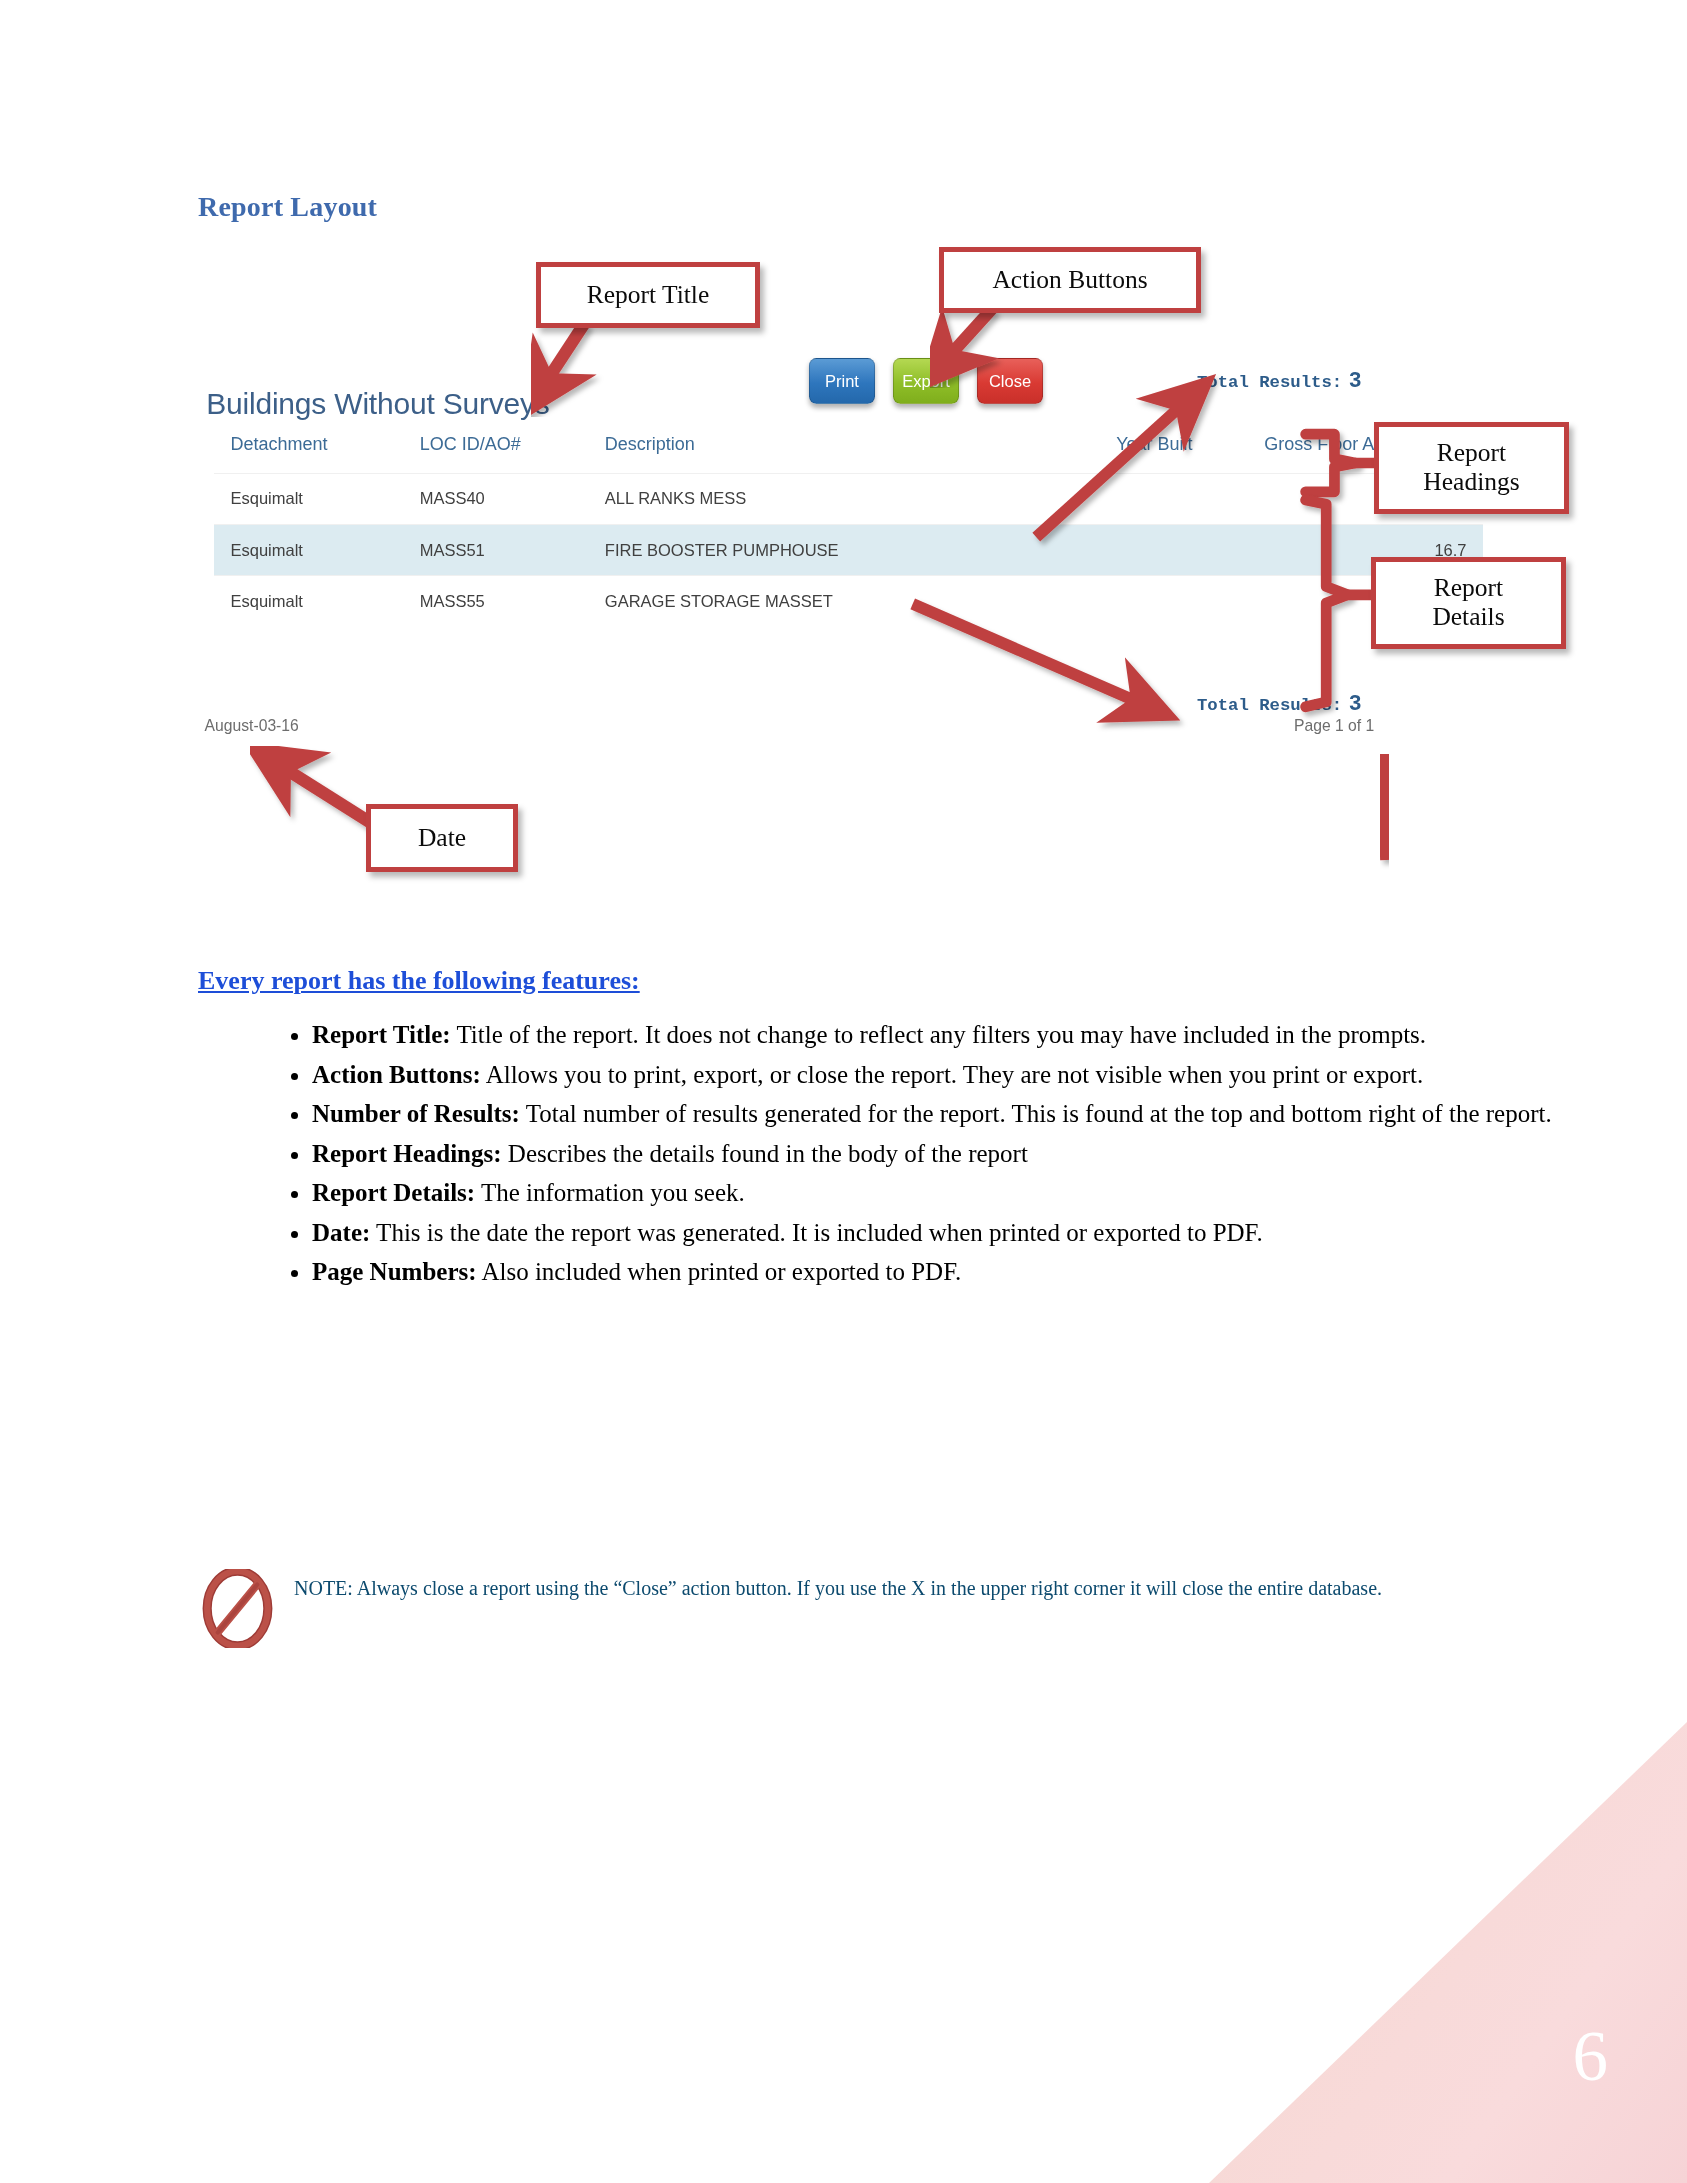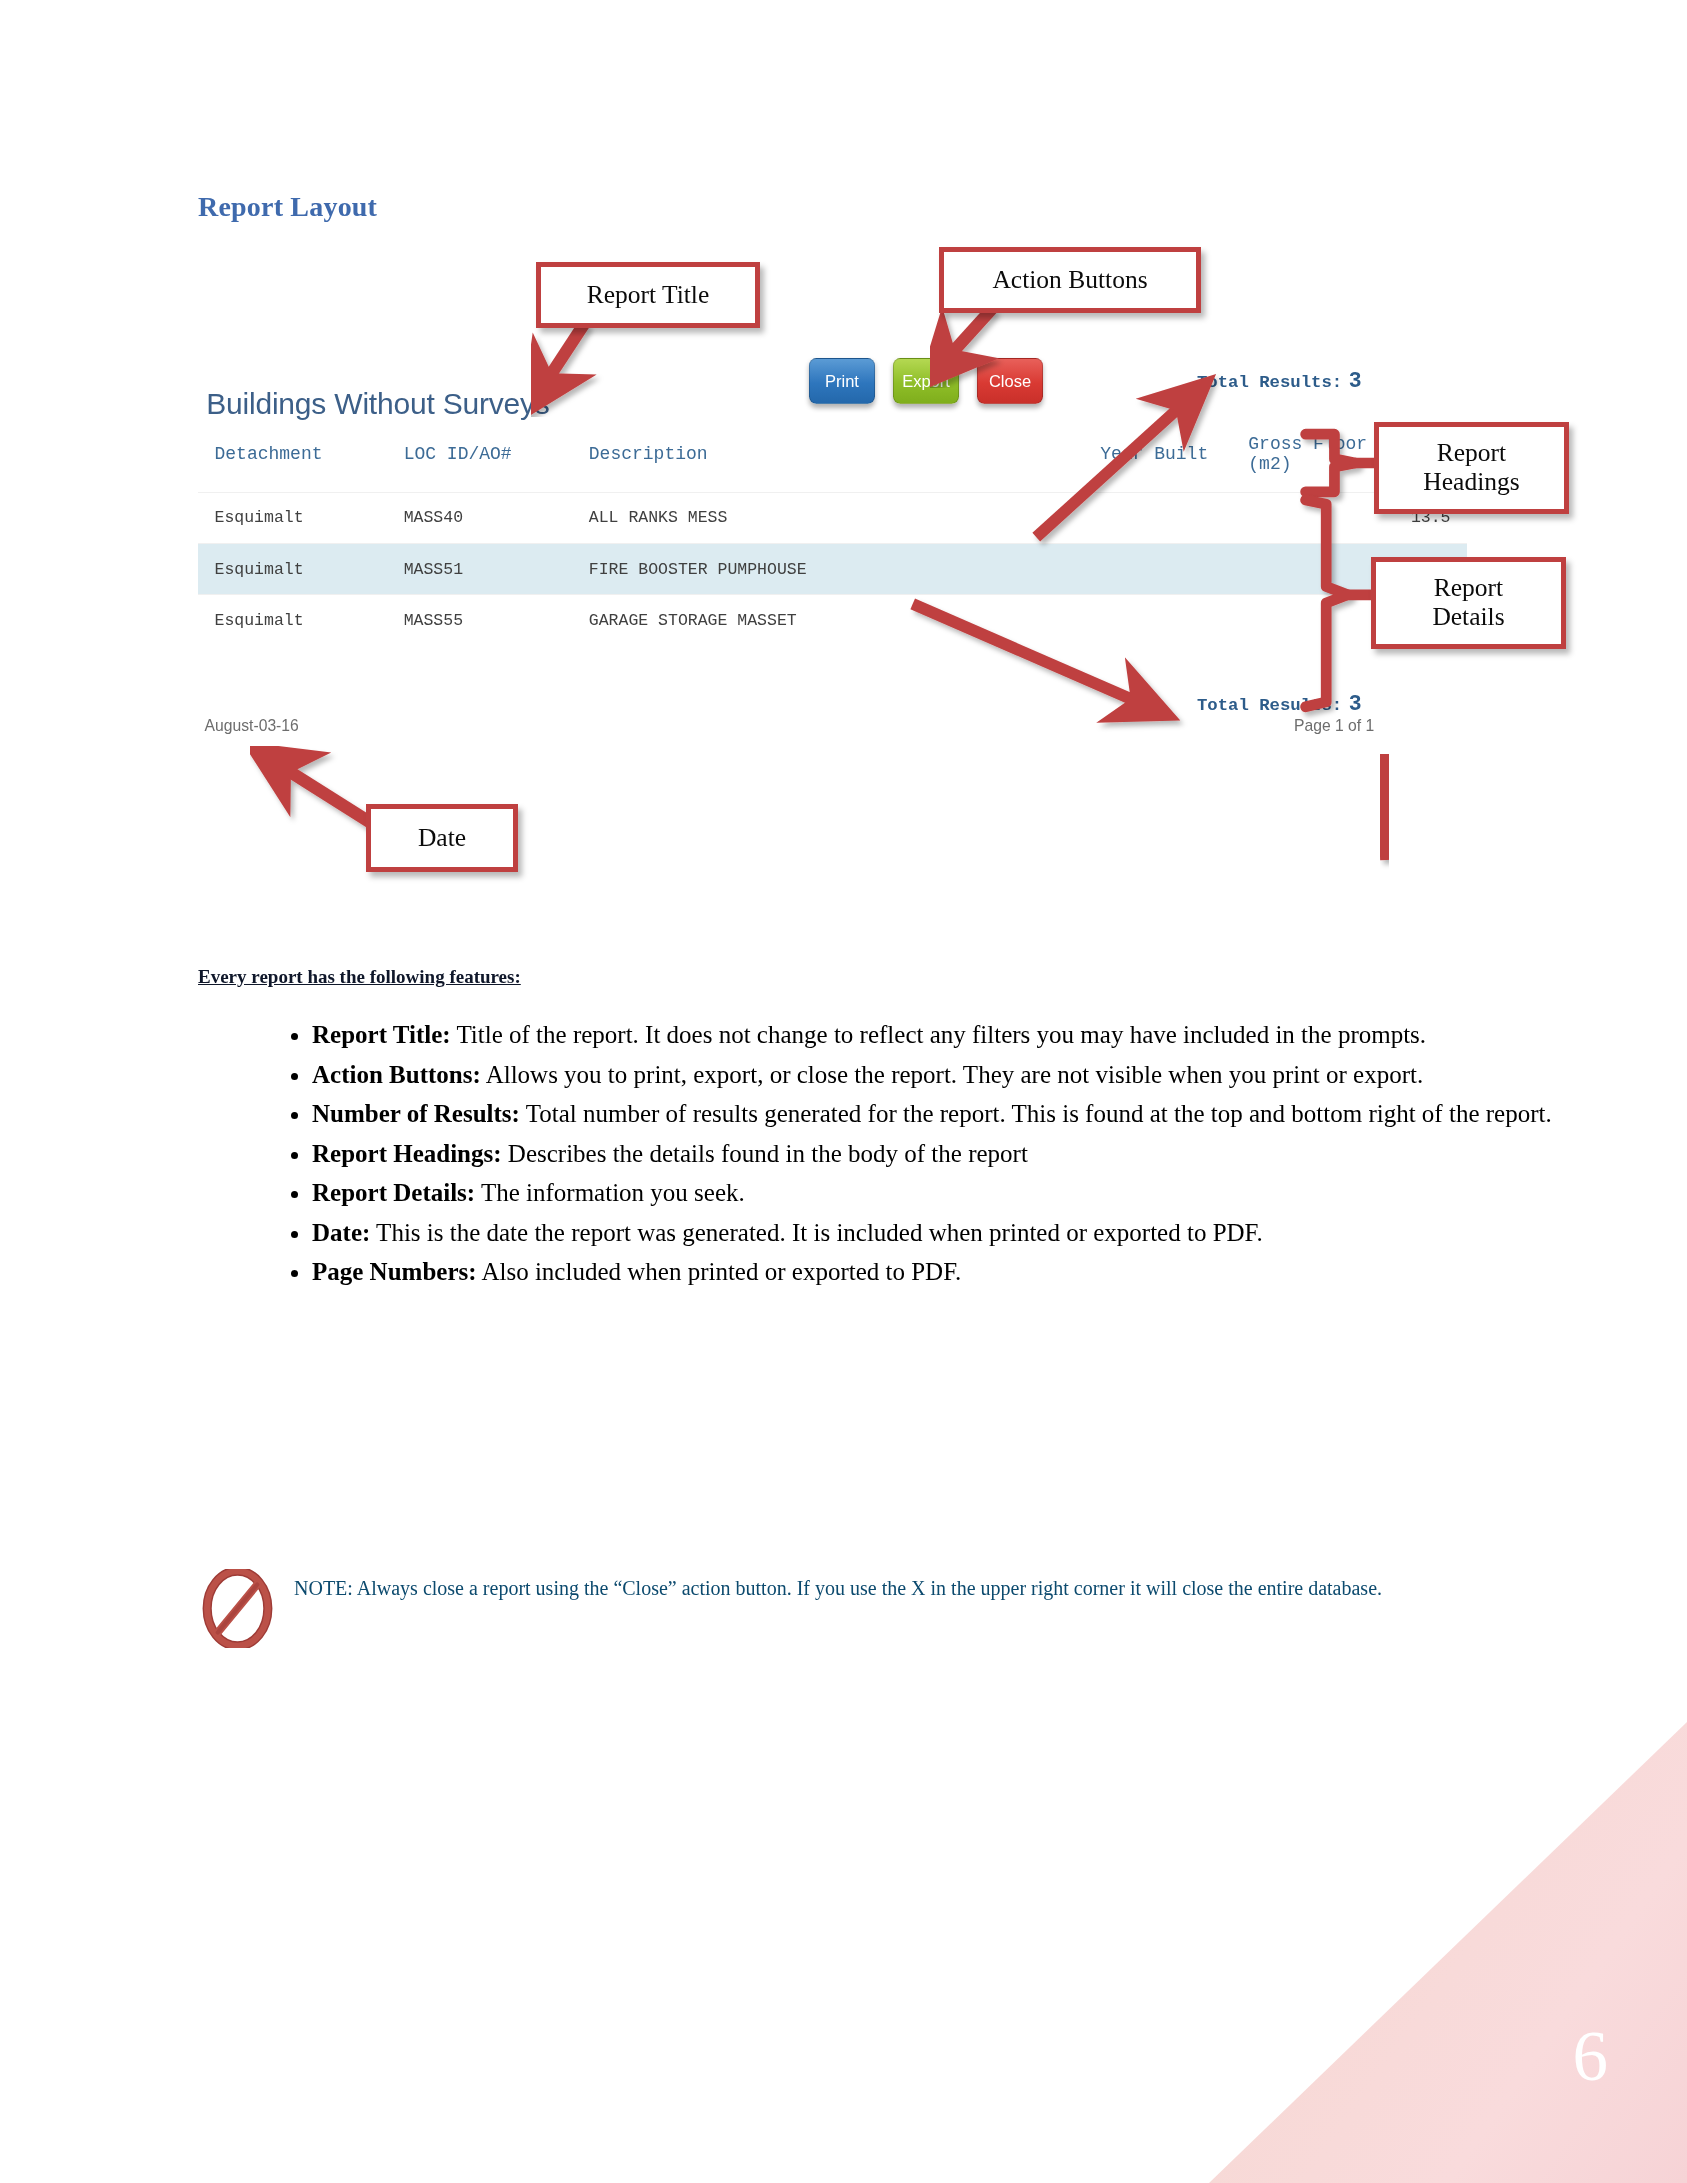--- a/index.html
+++ b/index.html
@@ -45,23 +45,23 @@
     position:absolute;
     font-family:Liberation Mono, monospace;
     font-size:17.3px;font-weight:bold;color:#2d5c8a;white-space:nowrap;
   }
   .total-results .num{font-size:21.4px;font-weight:bold;margin-left:6.6px;}
   #total-top   {left:999px;top:23px;}
   #total-bottom{left:999px;top:346px;}
 
   
   #rpt-table{
-    position:absolute;left:0px;top:81px;width:1269px;
+    position:absolute;left:16px;top:81px;width:1269px;
     border-collapse:collapse;
-    font-family:Liberation Mono, monospace;
+    font-family:Liberation Sans, sans-serif;
   }
   #rpt-table th{
     font-size:18px;font-weight:400;color:#3c6b96;
     text-align:left;padding:6.6px 0 18px 0;
   }
   #rpt-table td{
     font-size:16.5px;color:#404040;padding:15.7px 0 15.7px 0;
     border-top:0.8px solid #f0f0f0;
   }
   #rpt-table tr.alt td{background:#dcebf1;}
@@ -98,21 +98,21 @@
   #co-date          {left:366px; top:804px; width:142px;height:58px;}
   #co-page-numbers  {left:1252px;top:852px;width:269px;height:68px;}
 
   
   #connectors{position:absolute;left:0;top:0;width:1687px;height:2183px;z-index:5;
     pointer-events:none;}
 
   
   #features-heading{
     position:absolute;left:198px;top:966px;
-    font-size:19px;font-weight:bold;text-decoration:underline;color:#0f172a;
+    font-size:26px;font-weight:bold;text-decoration:underline;color:#1d4ed8;
   }
   #features-list{
     position:absolute;left:247px;top:1001px;width:1244px;
     margin:16px;padding:0 0 0 49px;list-style:disc;
   }
   #features-list li{
     font-size:25px;color:#000;line-height:1.45;margin:0 0 3.3px 0;
   }
   #features-list li b{font-weight:bold;}
 

